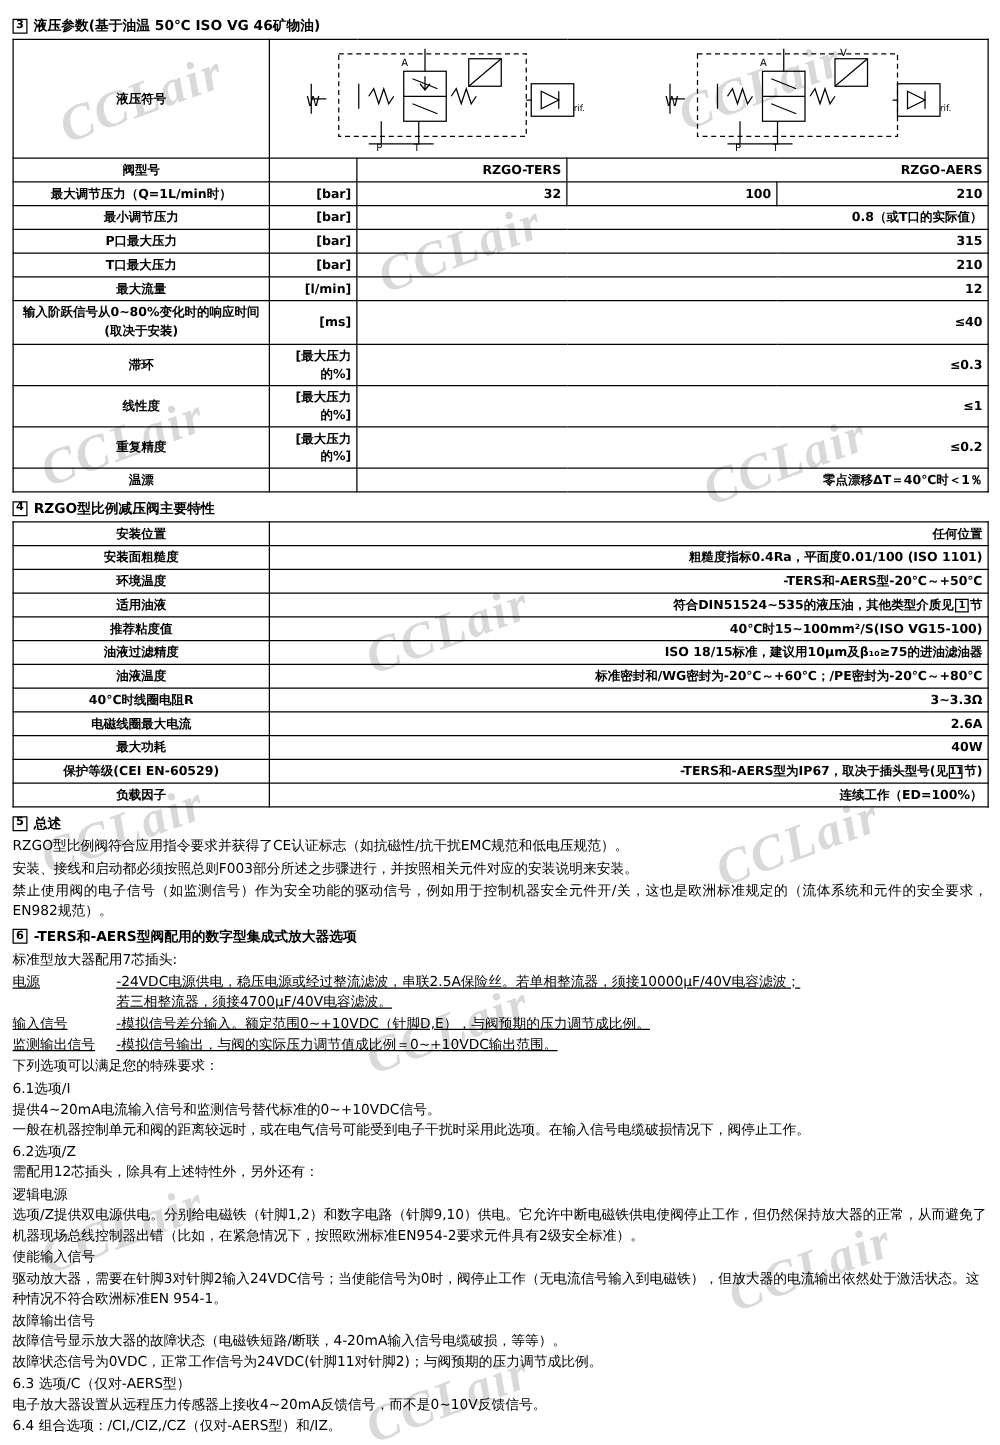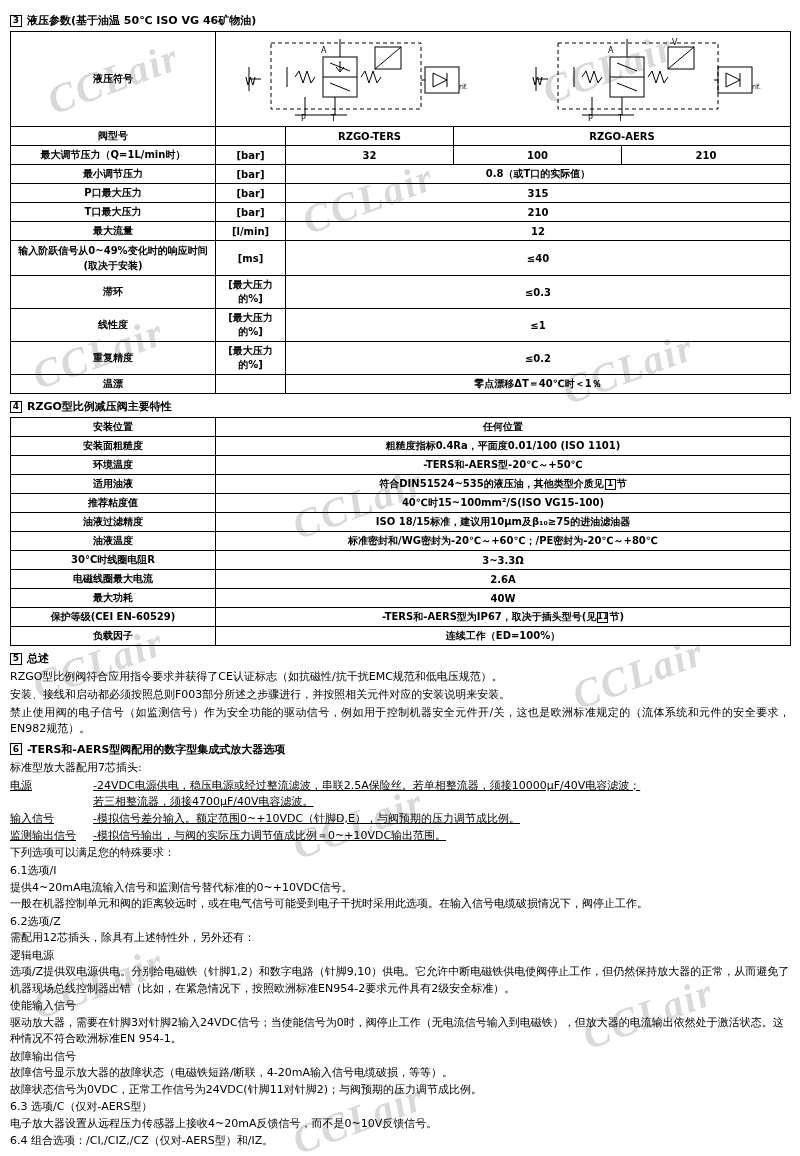--- a/index.html
+++ b/index.html
@@ -75,21 +75,21 @@
     width: 780px;
     table-layout: fixed;
   }
   table.grid td, table.grid th {
     border: 1px solid #000;
     padding: 2px 4px;
     font-size: 10px;
     vertical-align: middle;
   }
   .b { font-weight: bold; }
-  .c { text-align: center; margin-top: 24px; }
+  .c { text-align: right; margin-top: 24px; }
   .l { text-align: center; }
 
   
   .symbol-cell { height: 95px; padding: 0 !important; }
   .symbol-wrap { display: flex; width: 100%; height: 100%; }
   .sym-half { flex: 1; display: flex; align-items: center; justify-content: center; }
 
   
   .para {
     font-size: 11px;
@@ -244,21 +244,21 @@
           <td class="b l">T口最大压力</td>
           <td class="c b">[bar]</td>
           <td class="c b" colspan="3">210</td>
         </tr>
         <tr>
           <td class="b l">最大流量</td>
           <td class="c b">[l/min]</td>
           <td class="c b" colspan="3">12</td>
         </tr>
         <tr>
-          <td class="b l" style="line-height:1.5">输入阶跃信号从0~49%变化时的响应时间(取决于安装)</td>
+          <td class="b l" style="line-height:1.5">输入阶跃信号从0~80%变化时的响应时间(取决于安装)</td>
           <td class="c b">[ms]</td>
           <td class="c b" colspan="3">≤40</td>
         </tr>
         <tr>
           <td class="b l">滞环</td>
           <td class="c b">[最大压力的%]</td>
           <td class="c b" colspan="3">≤0.3</td>
         </tr>
         <tr>
           <td class="b l">线性度</td>
@@ -313,21 +313,21 @@
         </tr>
         <tr>
           <td class="b l">油液过滤精度</td>
           <td class="c b">ISO 18/15标准，建议用10μm及β₁₀≥75的进油滤油器</td>
         </tr>
         <tr>
           <td class="b l">油液温度</td>
           <td class="c b">标准密封和/WG密封为-20℃～+60℃；/PE密封为-20℃～+80℃</td>
         </tr>
         <tr>
-          <td class="b l">30°C时线圈电阻R</td>
+          <td class="b l">40°C时线圈电阻R</td>
           <td class="c b">3~3.3Ω</td>
         </tr>
         <tr>
           <td class="b l">电磁线圈最大电流</td>
           <td class="c b">2.6A</td>
         </tr>
         <tr>
           <td class="b l">最大功耗</td>
           <td class="c b">40W</td>
         </tr>

